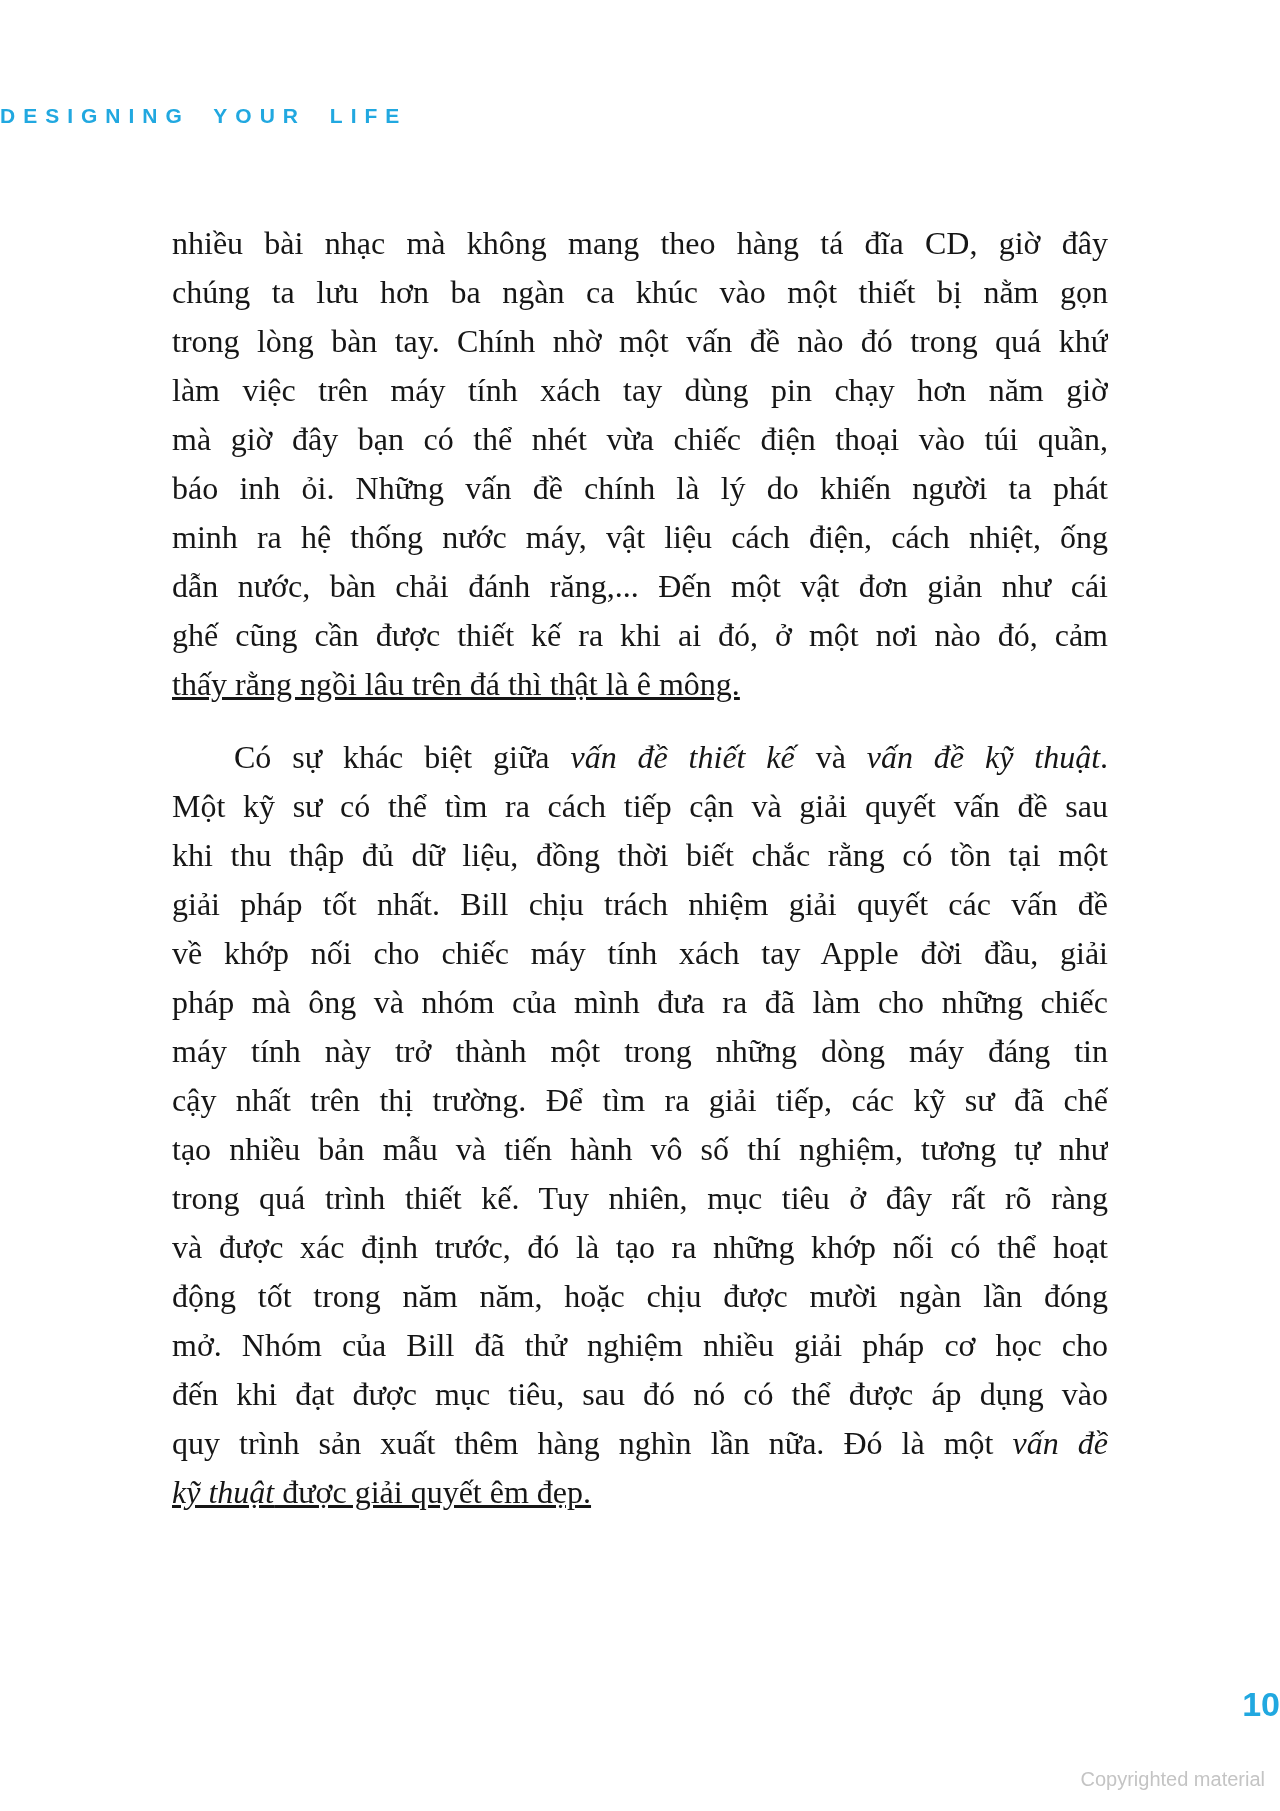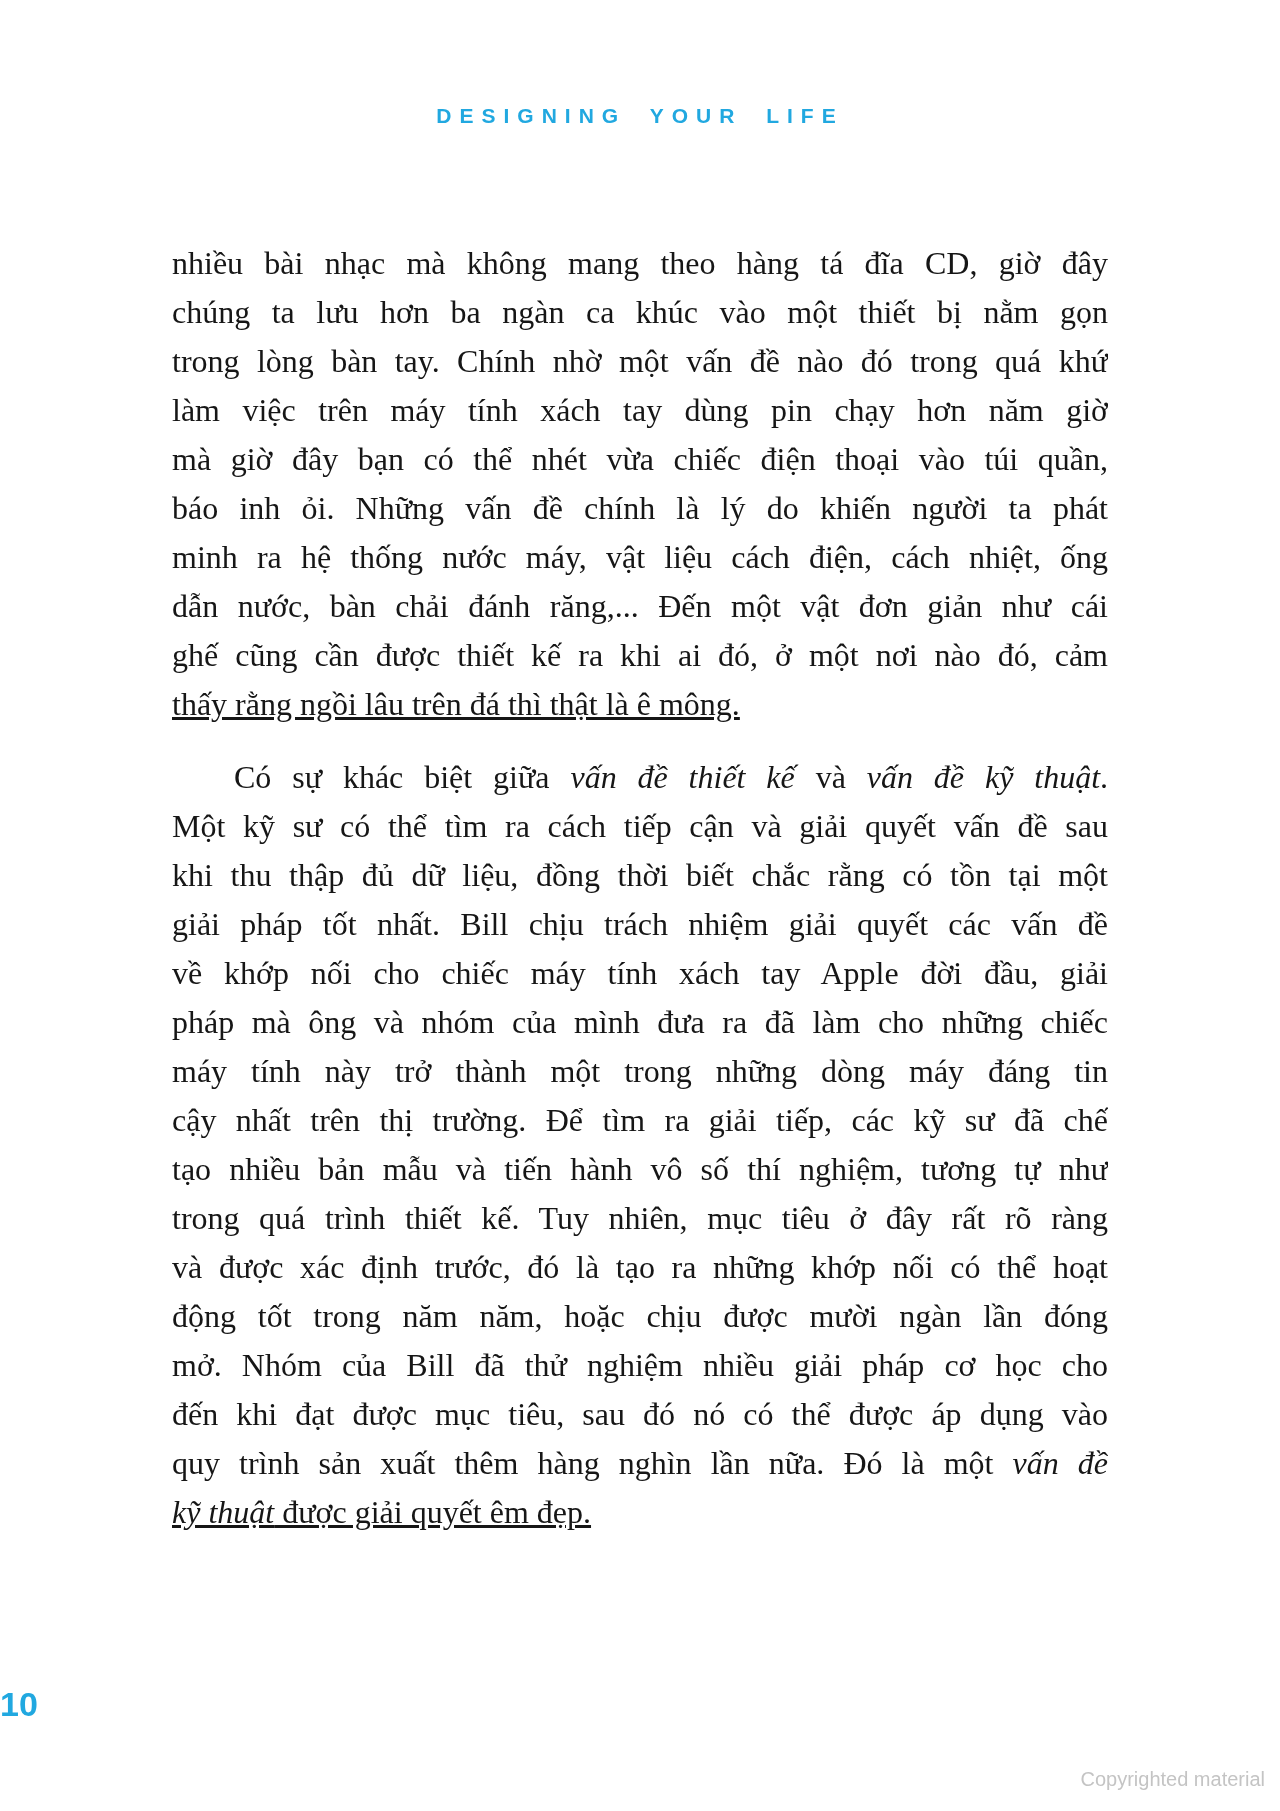--- a/index.html
+++ b/index.html
@@ -14,56 +14,54 @@
   .page {
     position: absolute;
     inset: 0;
     background: #ffffff;
   }
   .running-header {
     position: absolute;
     top: 103px;
     left: 0;
     width: 100%;
-    text-align: center;
     font-family: "Liberation Sans", "DejaVu Sans", sans-serif;
     font-size: 21px;
     line-height: 26px;
     font-weight: 600;
     letter-spacing: 8px;
     word-spacing: 10px;
     color: #21a8e0;
   }
   .body-text {
     position: absolute;
     left: 172px;
     top: 219px;
     width: 936px;
     font-size: 32px;
     line-height: 49px;
     color: #161616;
-    margin-top: 20px;
   }
   .paragraph { margin: 0; }
   .para-gap { margin-top: 24px; }
   .line {
     height: 49px;
     overflow: hidden;
     text-align: justify;
     text-align-last: justify;
   }
   .line-last { text-align-last: left; text-decoration: underline; }
   .line-indent { text-indent: 62px; }
   .line em { font-style: italic; }
   .page-number {
     position: absolute;
     top: 1686px;
     left: 0;
     width: 100%;
-    text-align: left;
+    text-align: right;
     font-family: "Liberation Sans", "DejaVu Sans", sans-serif;
     font-size: 34px;
     line-height: 36px;
     font-weight: 600;
     color: #21a8e0;
   }
   .copyright-watermark {
     position: absolute;
     top: 1768px;
     right: 15px;

